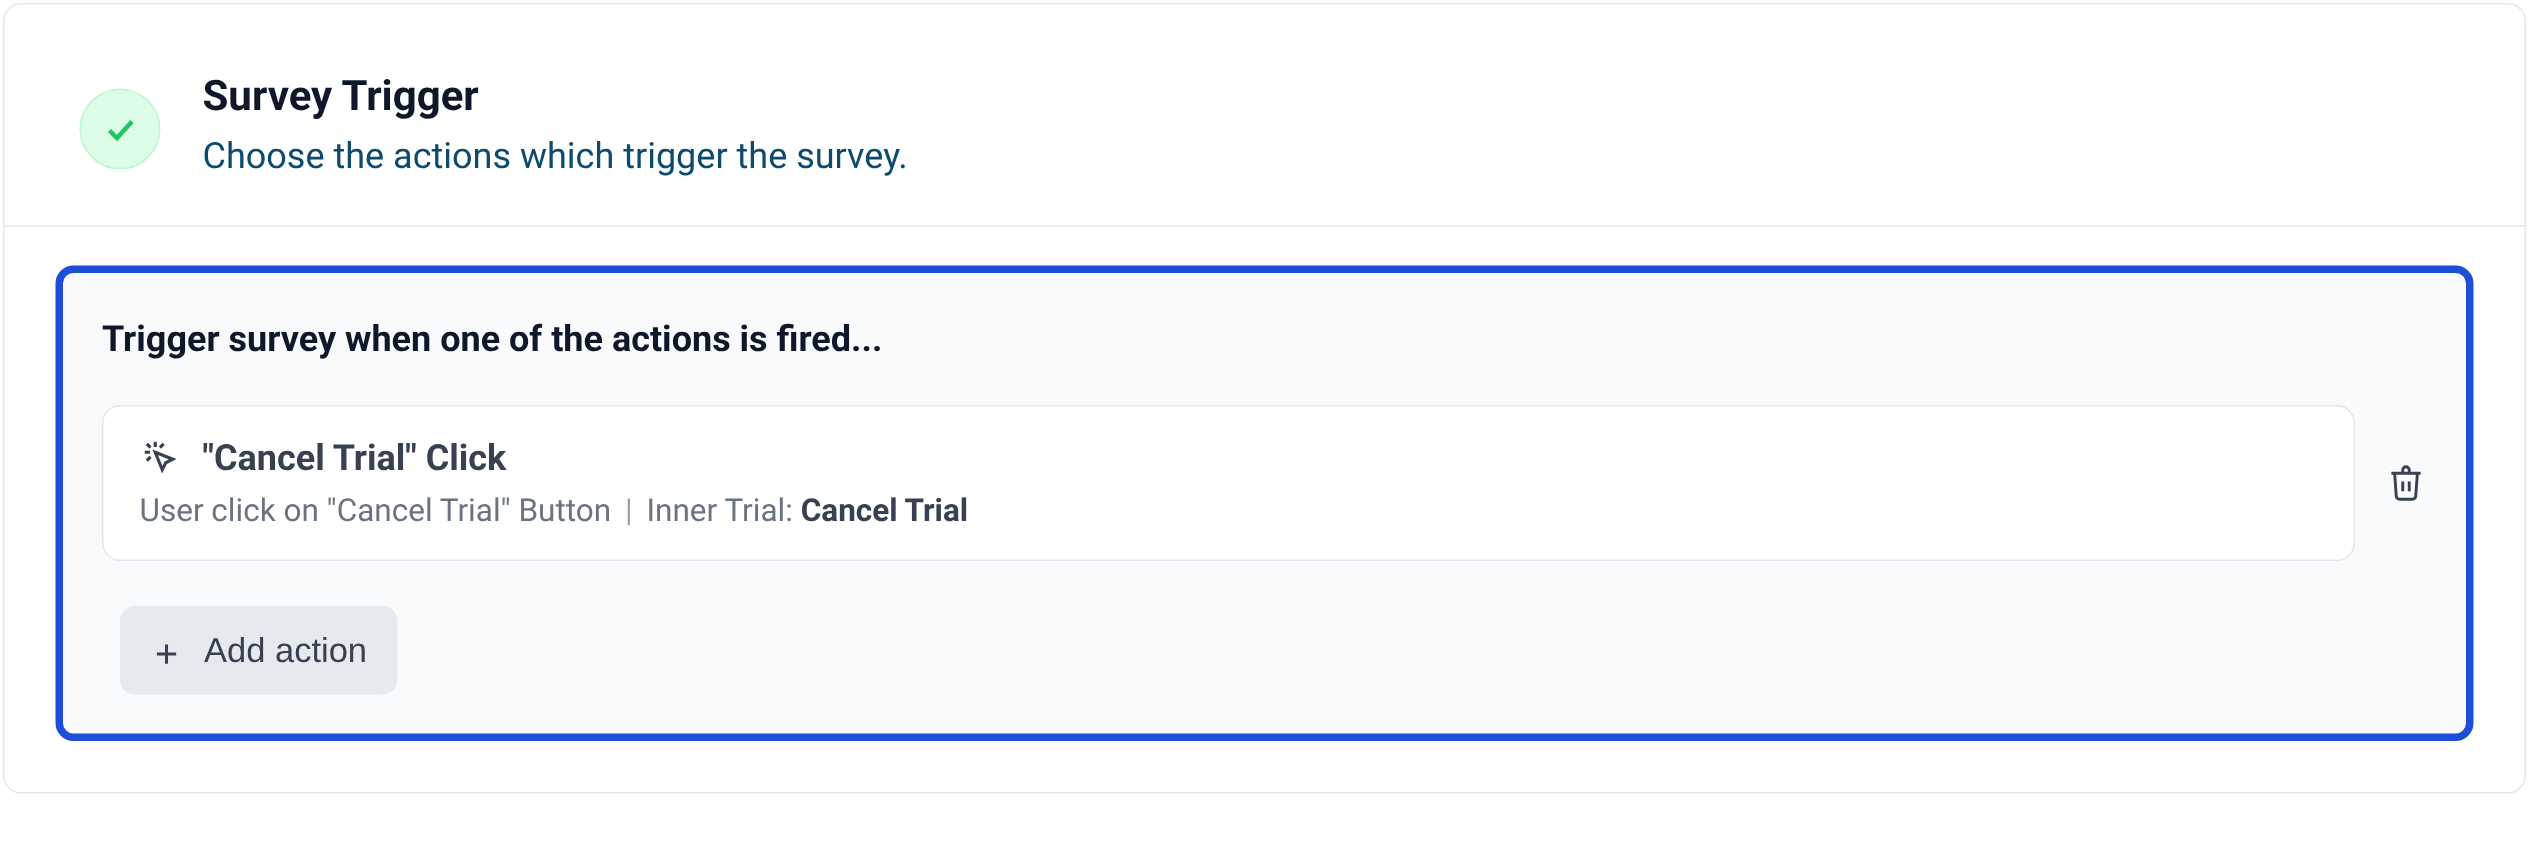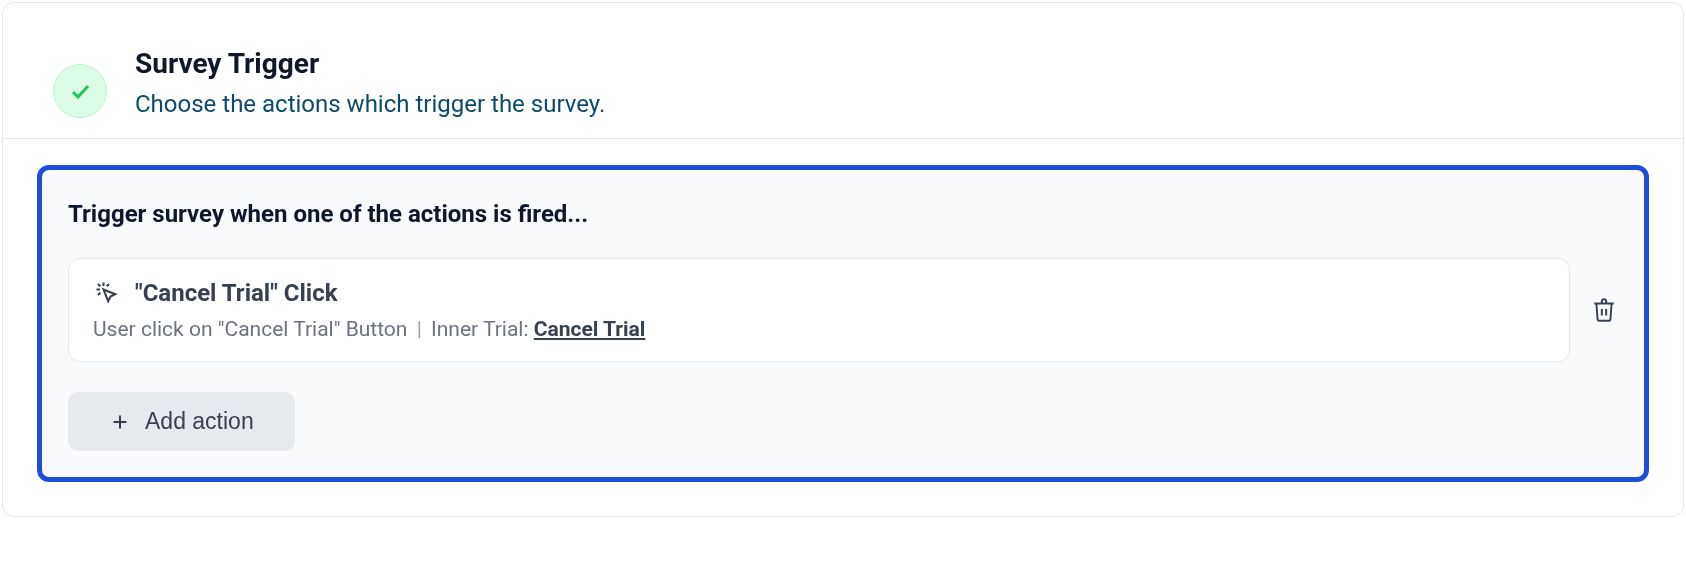--- a/index.html
+++ b/index.html
@@ -13,23 +13,23 @@
       padding: 2px;
     }
     .panel {
       border: 1px solid #e5e7eb;
       border-radius: 12px;
       background: #ffffff;
       overflow: hidden;
     }
     .panel-header {
       display: flex;
-      align-items: flex-end;
+      align-items: center;
       gap: 28px;
-      padding: 44px 50px 20px 50px;
+      padding: 44px 50px 32px 50px;
       border-bottom: 1px solid #e5e7eb;
     }
     .check-badge {
       width: 54px;
       height: 54px;
       border-radius: 50%;
       background: #dcfce7;
       border: 1px solid #bbf7d0;
       display: flex;
       align-items: center;
@@ -110,21 +110,20 @@
       font-weight: 700;
       color: #374151;
     }
     .action-description {
       font-size: 21px;
       color: #6b7280;
     }
     .action-description .bold {
       font-weight: 700;
       color: #374151;
-      text-decoration: underline;
     }
     .action-description .divider {
       margin: 0 4px;
       color: #9ca3af;
     }
     .delete-btn {
       width: 28px;
       height: 28px;
       display: flex;
       align-items: center;
@@ -134,27 +133,28 @@
     }
     .delete-btn svg {
       width: 26px;
       height: 26px;
       stroke: #374151;
       stroke-width: 1.8;
       fill: none;
     }
     .add-action-btn {
       display: inline-flex;
-      align-items: center;
+      align-items: flex-end;
       gap: 14px;
-      padding: 16px 41px;
+      padding: 16px 20px;
       background: #e6e9ed;
       border-radius: 10px;
       cursor: pointer;
       border: none;
+      margin-left: 12px;
     }
     .add-action-btn svg {
       width: 22px;
       height: 22px;
       stroke: #374151;
       stroke-width: 2.2;
       fill: none;
     }
     .add-action-label {
       font-size: 23px;

